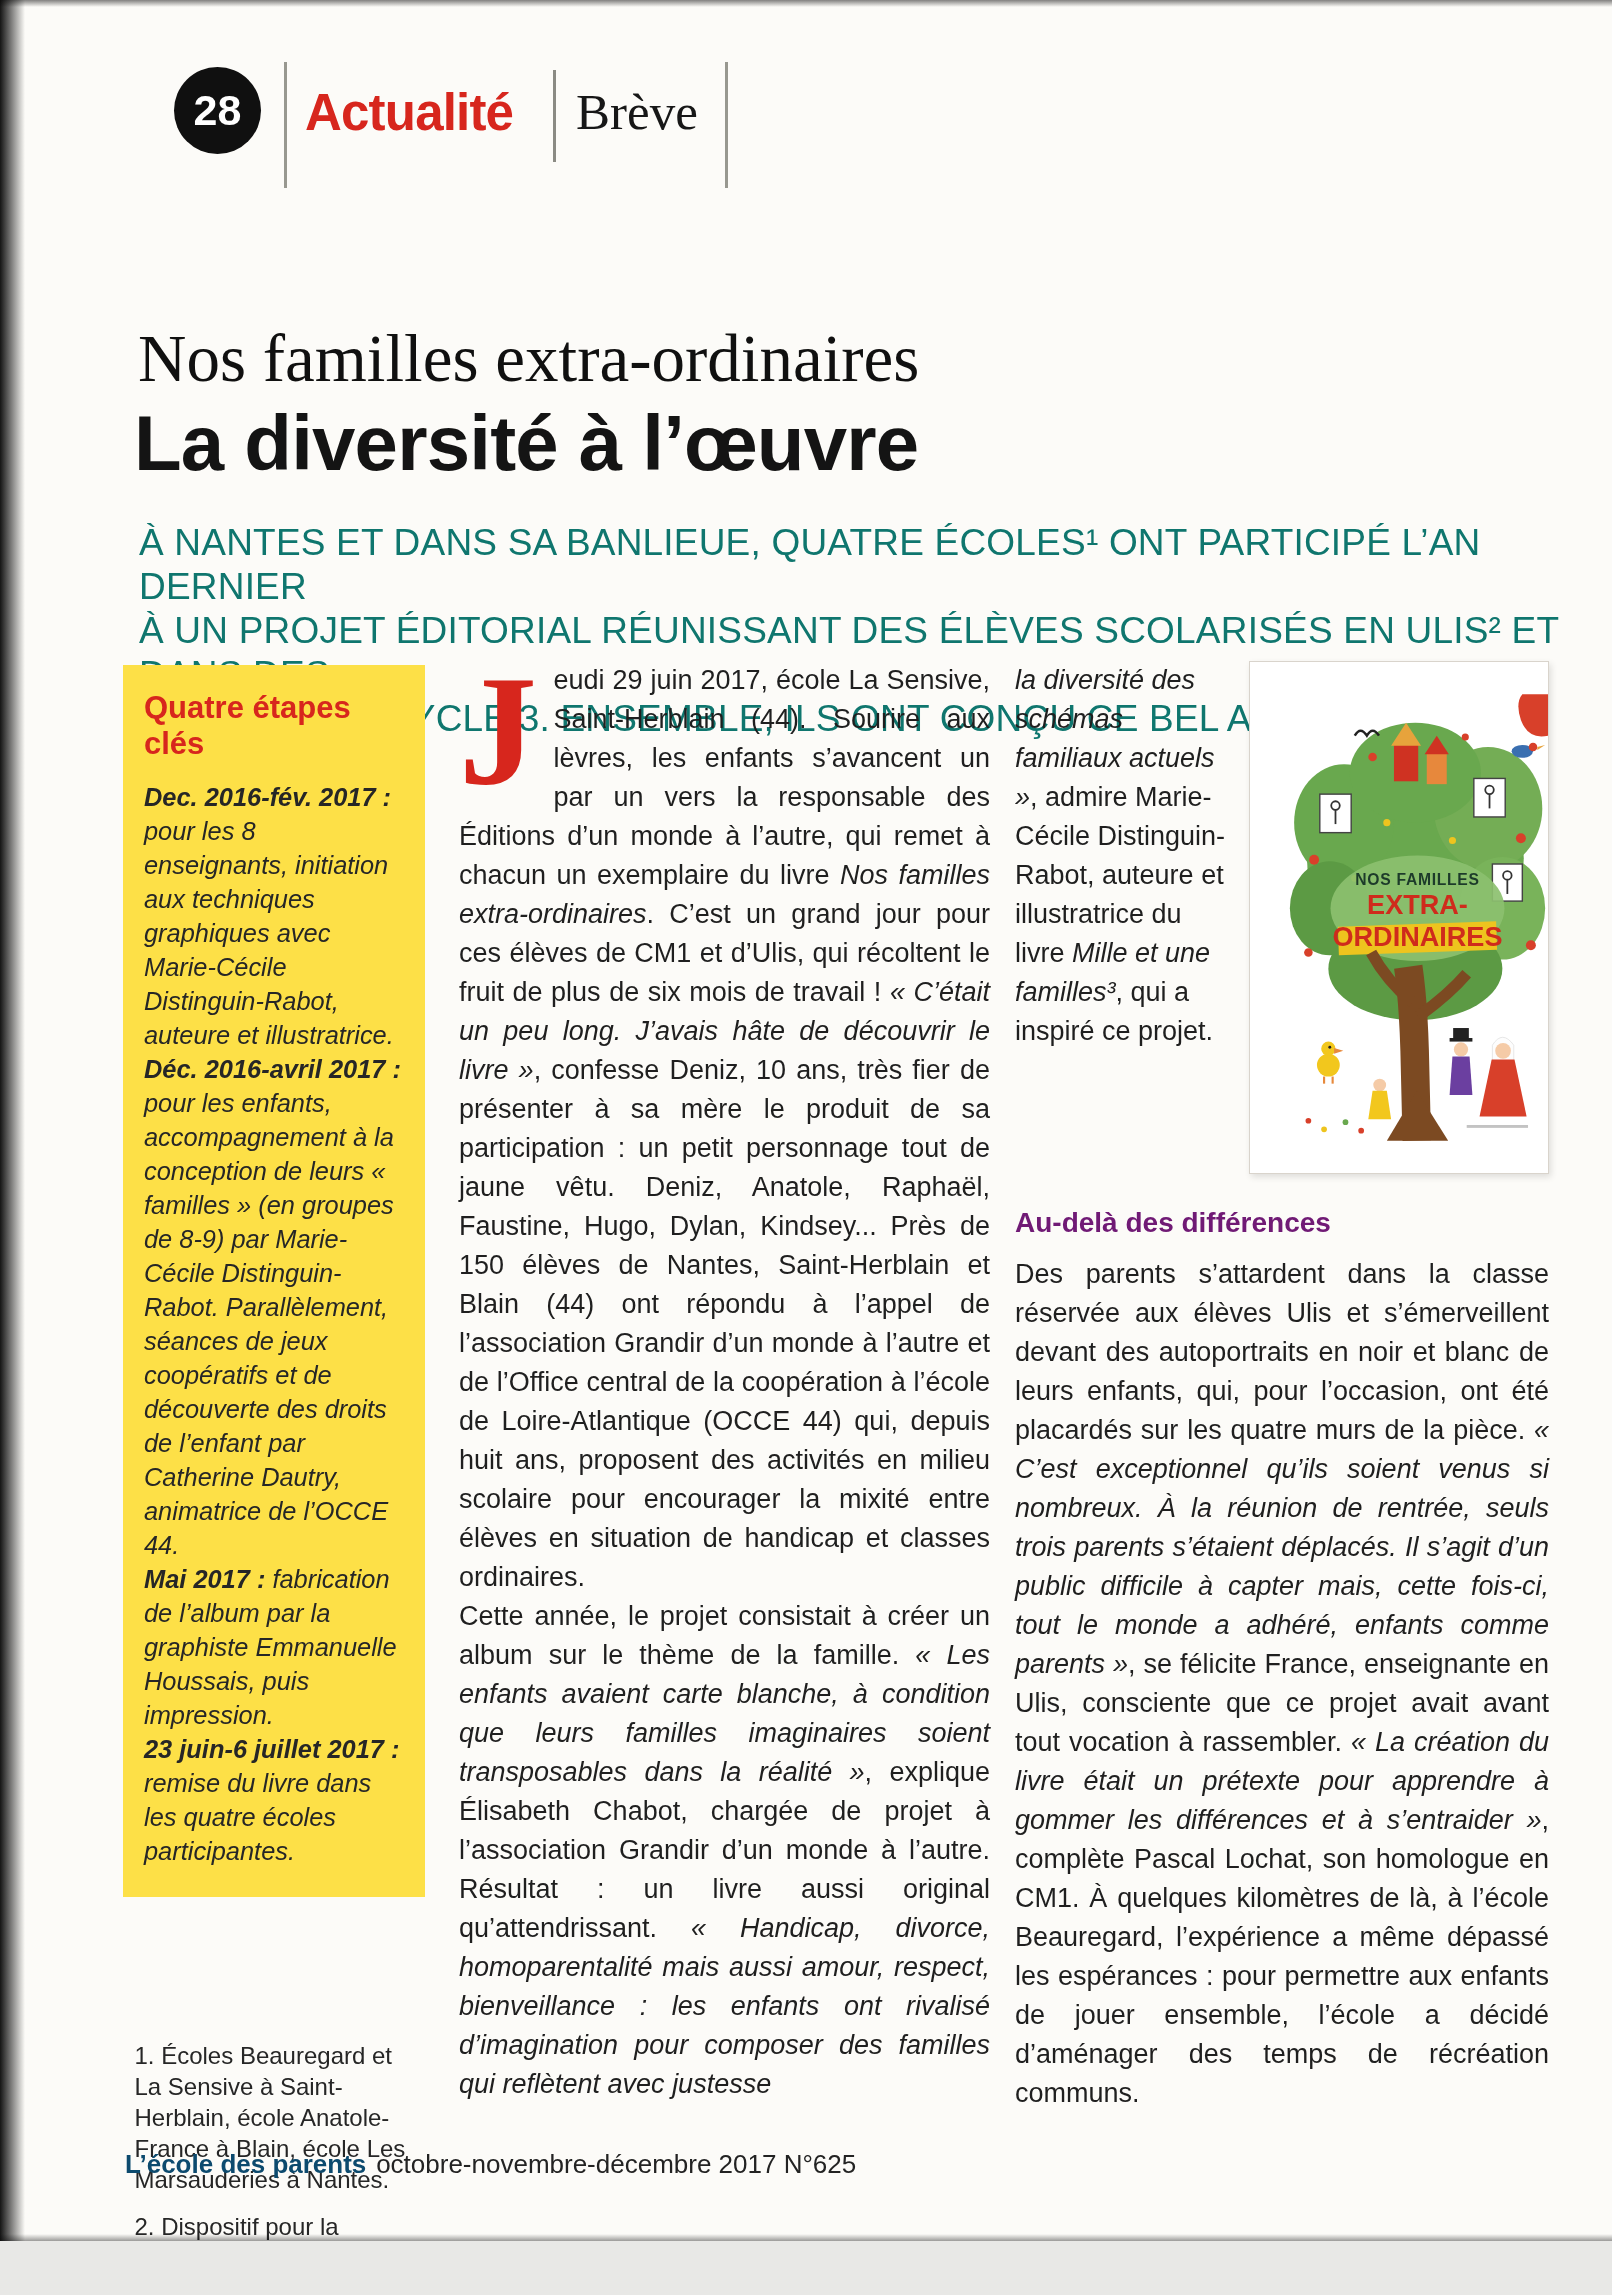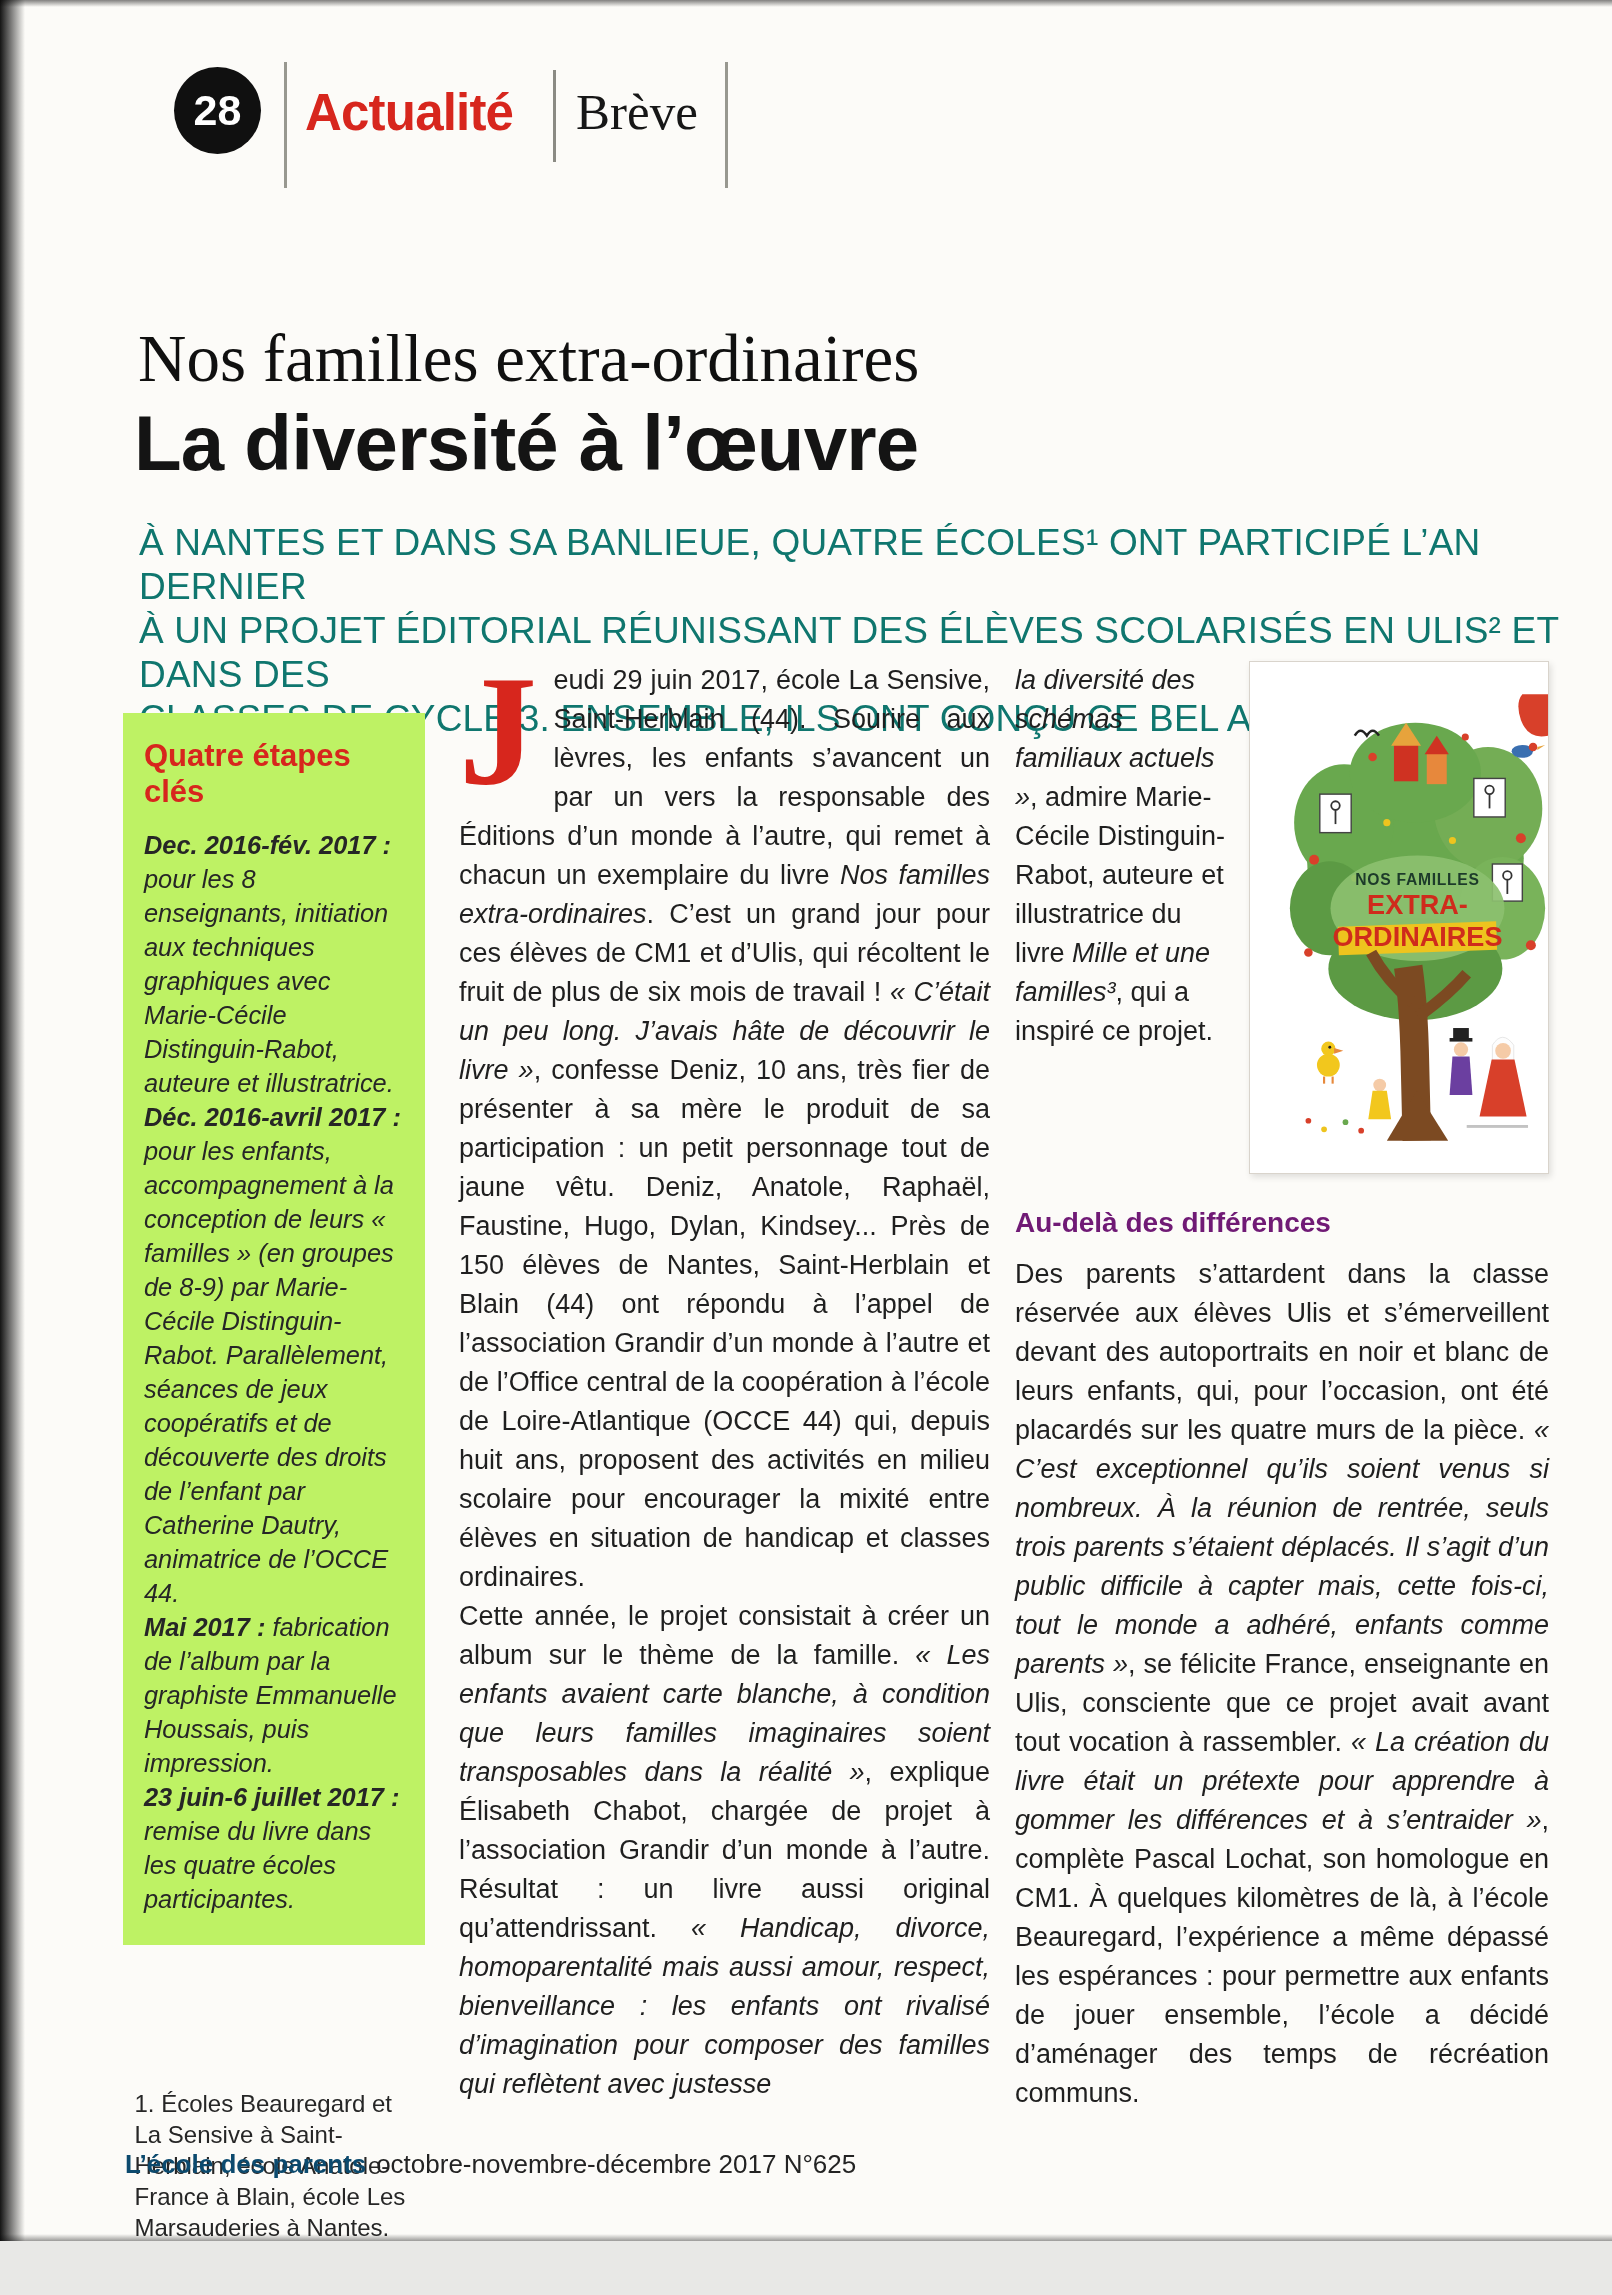--- a/index.html
+++ b/index.html
@@ -36,21 +36,21 @@
   .kicker-title { position:absolute; left:138px; top:320px;
     font-family:"Liberation Serif", serif; font-weight:400;
     font-size:67px; color:#101010; }
   .main-title { position:absolute; left:134px; top:398px;
     font-size:78px; font-weight:bold; color:#141414; letter-spacing:-0.8px;text-align:center; }
   .standfirst { position:absolute; left:139px; top:521px;
     font-size:37px; line-height:44px; color:#0f766e; letter-spacing:0.2px; }
 
   
   .col-left { position:absolute; left:123px; top:665px; width:302px; }
-  .keybox { background:#bef264; padding:24.6px 21px 29.5px;margin-top:48px; }
+  .keybox { background:#fde047; padding:24.6px 21px 29.5px; }
   .keybox-title { font-size:31px; font-weight:bold; color:#d7261d; margin-bottom:18px; }
   .step { font-style:italic; font-size:25.4px; line-height:34px; color:#262626; }
   .step-date { font-weight:bold; }
   .footnotes { margin-top:143px; padding-left:11.5px; width:285px;
     font-size:24px; line-height:31px; color:#262626; }
   .footnotes p { margin-bottom:16.4px; }
 
   .col-mid { position:absolute; left:459px; top:661px; width:531px;
     font-size:27px; line-height:39px; text-align:justify; color:#1f1f1f;
     hyphens:auto; -webkit-hyphens:auto; }

